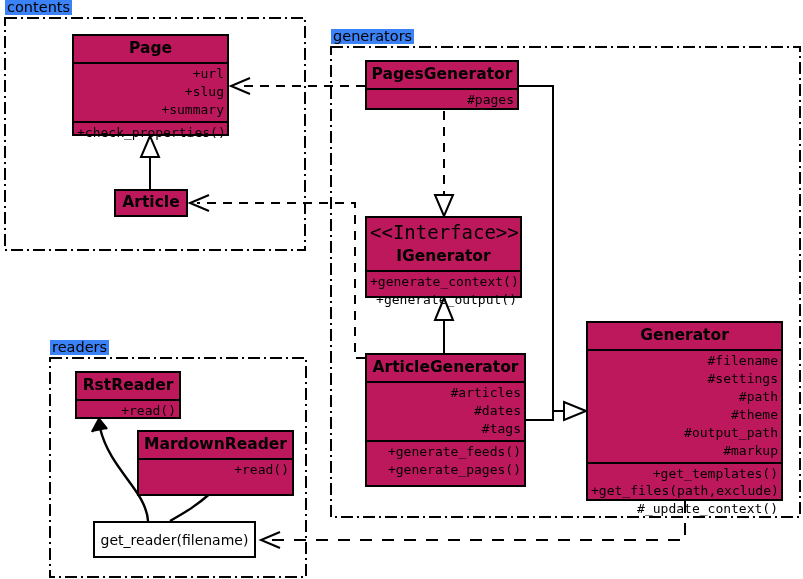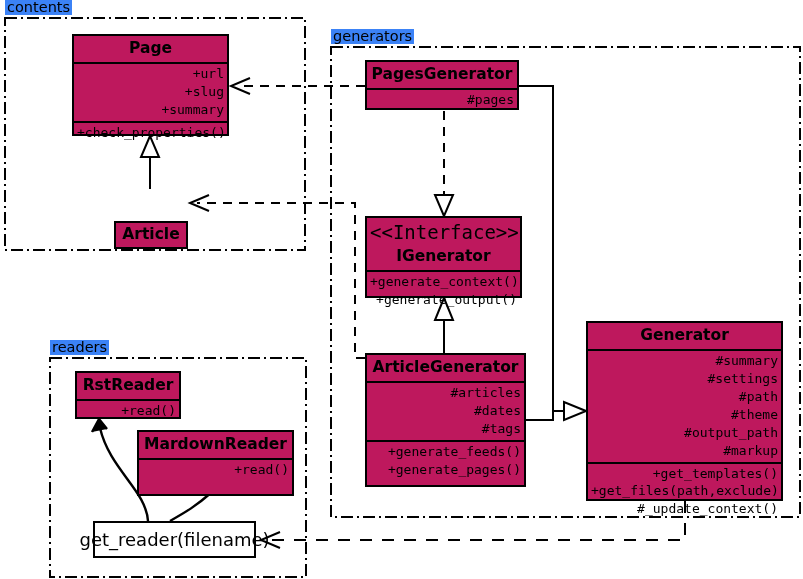--- a/index.html
+++ b/index.html
@@ -79,21 +79,21 @@
   
   .fnbox {
     position: absolute;
     box-sizing: border-box;
     border: 2px solid #000;
     background: #ffffff;
     display: flex;
     align-items: center;
     justify-content: center;
     font-family: "DejaVu Sans", sans-serif;
-    font-size: 18px;
+    font-size: 14px;
     z-index: 3;
   }
 </style>
 </head>
 <body>
 
 <div id="canvas">
 
   <svg class="layer" viewBox="0 0 803 579">
     <defs></defs>
@@ -168,21 +168,21 @@
     <div class="sec">
       <span class="member">+url</span>
       <span class="member">+slug</span>
       <span class="member">+summary</span>
     </div>
     <div class="sec">
       <span class="member">+check_properties()</span>
     </div>
   </div>
 
-  <div class="cls" style="left:114px; top:189px; width:74px; height:28px;margin-top:32px;">
+  <div class="cls" style="left:114px; top:189px; width:74px; height:28px;">
     <div class="sec name" style="padding-top:1px; padding-bottom:1px;">Article</div>
   </div>
 
   <div class="cls" style="left:365px; top:60px; width:154px; height:50px;">
     <div class="sec name">PagesGenerator</div>
     <div class="sec">
       <span class="member">#pages</span>
     </div>
   </div>
 
@@ -206,21 +206,21 @@
     </div>
     <div class="sec">
       <span class="member">+generate_feeds()</span>
       <span class="member">+generate_pages()</span>
     </div>
   </div>
 
   <div class="cls" style="left:586px; top:321px; width:197px; height:180px;">
     <div class="sec name">Generator</div>
     <div class="sec">
-      <span class="member">#summary</span>
+      <span class="member">#filename</span>
       <span class="member">#settings</span>
       <span class="member">#path</span>
       <span class="member">#theme</span>
       <span class="member">#output_path</span>
       <span class="member">#markup</span>
     </div>
     <div class="sec">
       <span class="member">+get_templates()</span>
       <span class="member">+get_files(path,exclude)</span>
       <span class="member">#_update_context()</span>

